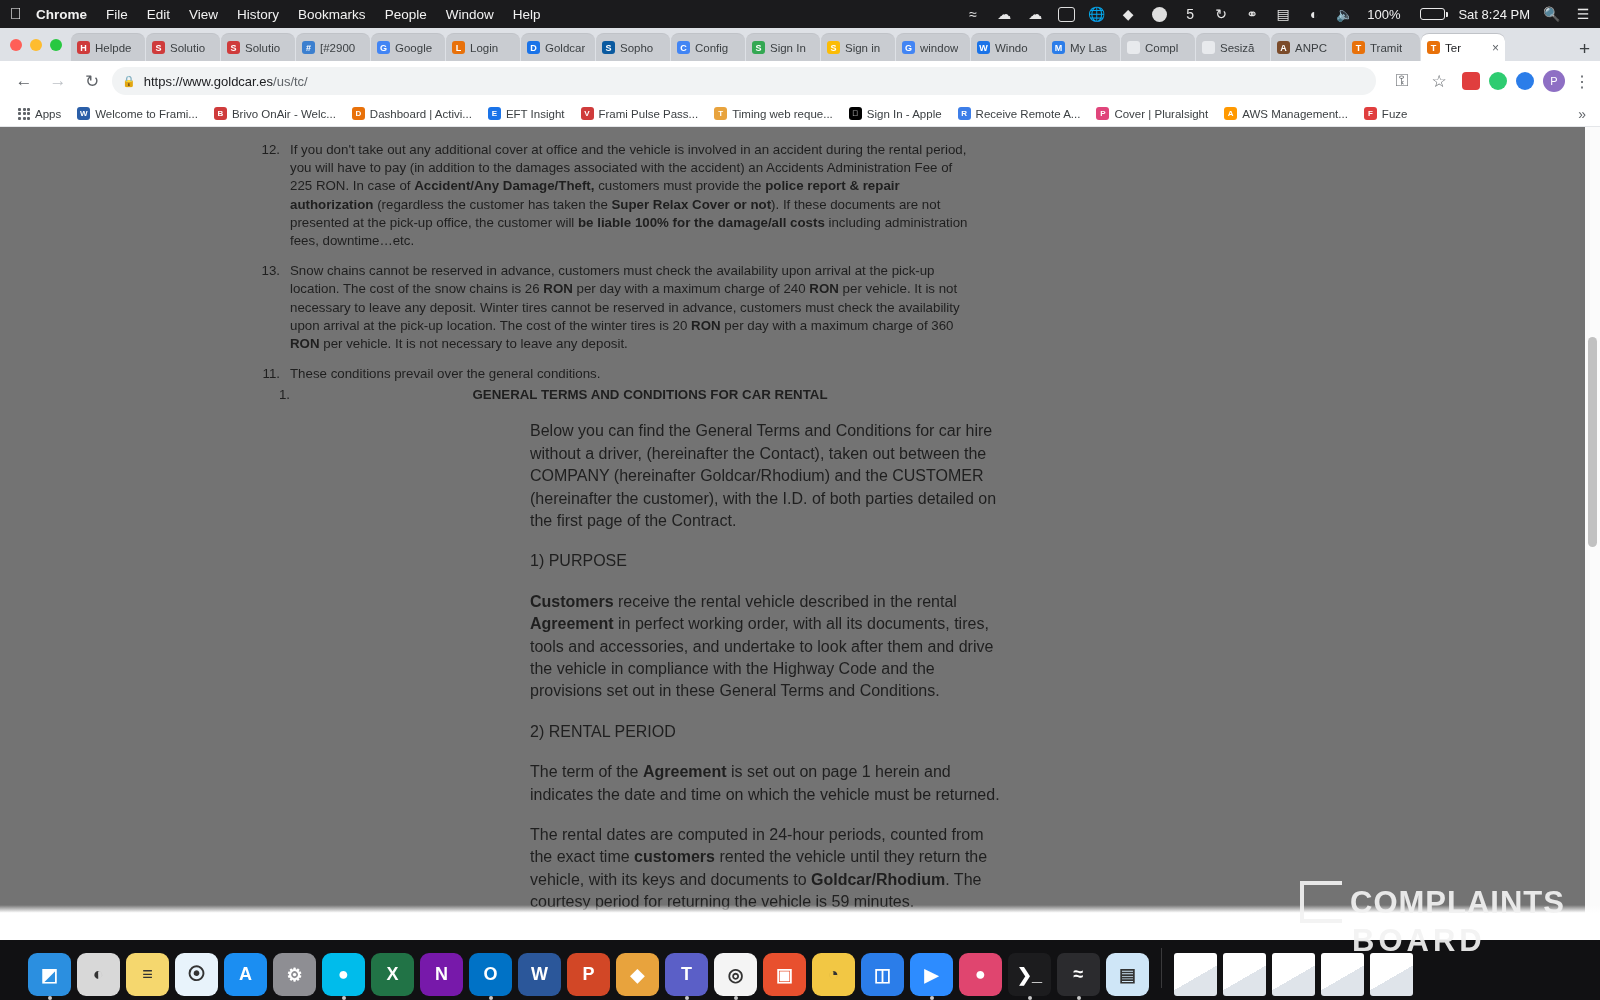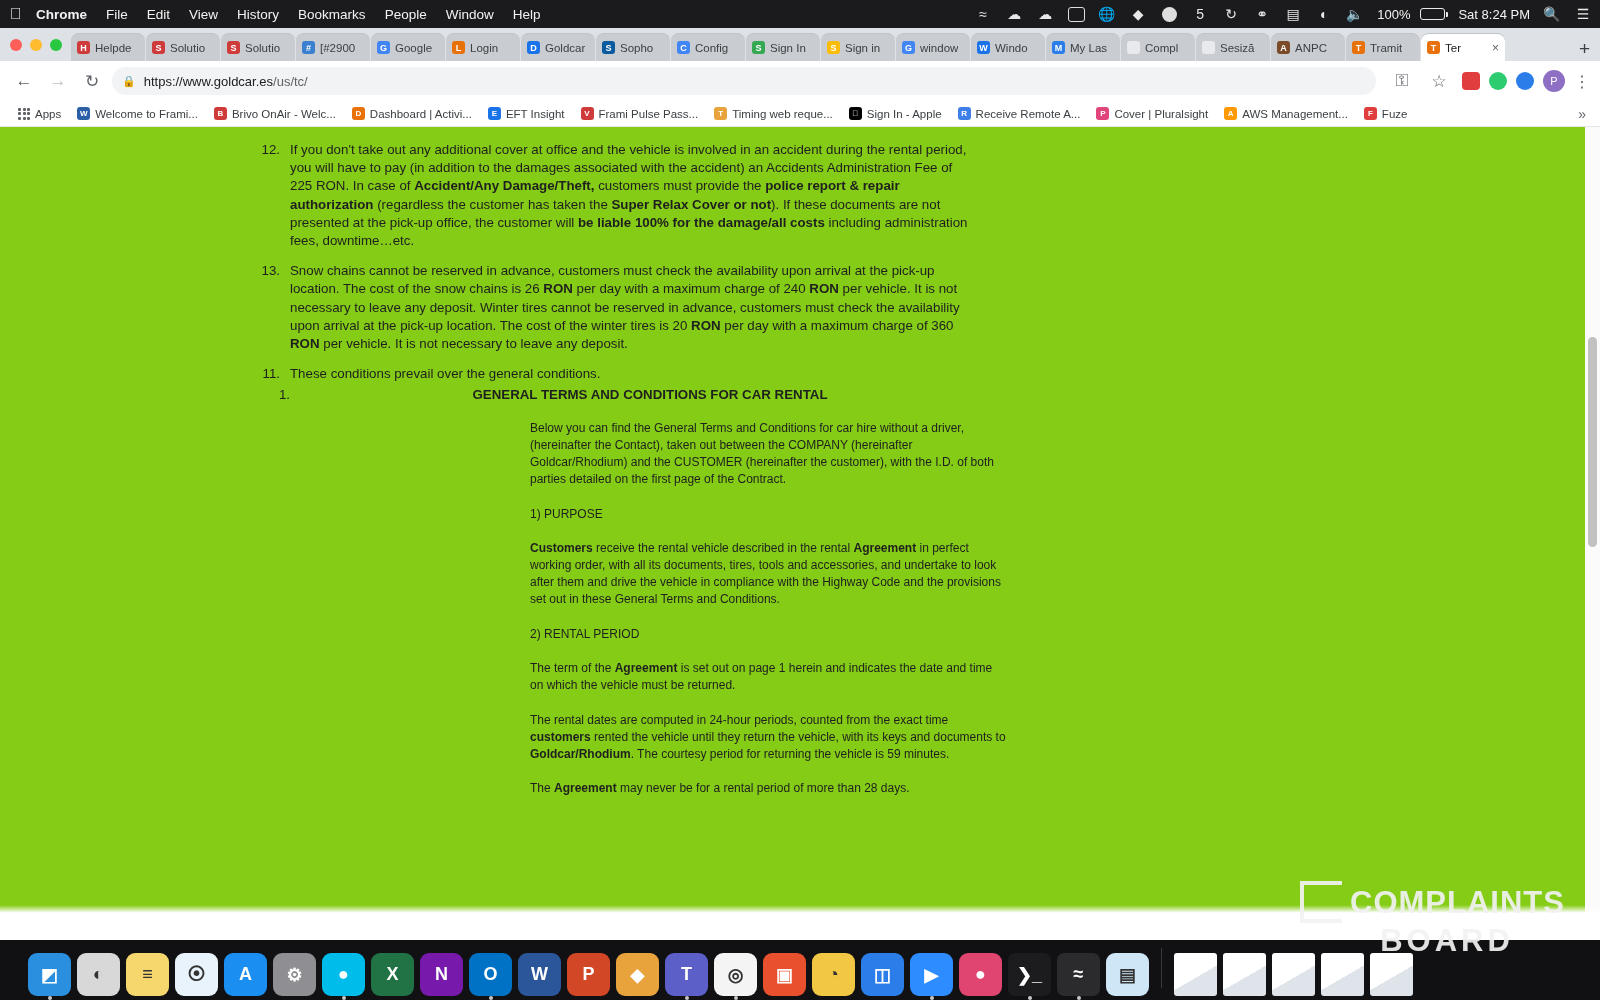--- a/index.html
+++ b/index.html
@@ -19,21 +19,21 @@
   }
   .menubar .apple { font-size:16px; margin-right:14px; line-height:1; }
   .menubar .mitem { margin-right:19px; white-space:nowrap; }
   .menubar .mitem.bold { font-weight:bold; }
   .menubar .right { position:absolute; right:8px; top:0; height:28px;
     display:flex; align-items:center; gap:13px; font-size:13px; }
   .mb-ico { width:18px; height:18px; display:inline-flex; align-items:center; justify-content:center;
     font-size:14px; line-height:1; opacity:.95; }
   .mb-sq { width:17px; height:15px; border:1.6px solid #e9e9e9; border-radius:3px; display:inline-block; }
   .mb-disc { width:15px;height:15px;border-radius:50%;background:#e9e9e9; display:inline-block;}
-  .batt { display:flex; align-items:center; gap:10px; }
+  .batt { display:flex; align-items:center; gap:20px; }
   .batt .shell { width:25px;height:12px;border:1.5px solid #e9e9e9;border-radius:3px;position:relative;padding:1.5px;}
   .batt .shell:after{content:"";position:absolute;right:-4px;top:3px;width:2px;height:5px;background:#e9e9e9;border-radius:0 1px 1px 0;}
   .batt .fill { height:100%;width:100%;background:#4cd964;border-radius:1px;}
   .clock { font-size:13px; }
 
   
   .chrome { background:#dee1e6; }
   .tabstrip { height:33px; display:flex; align-items:flex-end; padding-left:8px; position:relative; }
   .lights { display:flex; gap:8px; align-items:center; height:33px; padding:0 9px 0 2px; }
   .light { width:12px;height:12px;border-radius:50%; }
@@ -76,33 +76,33 @@
     font-size:11.5px; color:#3c4043; gap:0; border-bottom:1px solid #e4e6e9; overflow:hidden; }
   .bm { display:flex; align-items:center; gap:5px; padding:0 8px; white-space:nowrap; }
   .bm .bi { width:13px;height:13px;border-radius:3px;flex:0 0 13px; display:inline-flex;
     align-items:center;justify-content:center;font-size:8px;color:#fff;font-weight:bold;}
   .grid-ico { display:grid; grid-template-columns:repeat(3,3px); grid-template-rows:repeat(3,3px);
     gap:1.5px; }
   .grid-ico i { background:#5f6368; border-radius:1px; display:block; width:3px;height:3px;}
   .bm-more { margin-left:auto; font-size:14px; color:#5f6368; padding:0 4px;}
 
   
-  .page { position:relative; background:#84cc16; height:790px; overflow:hidden; }
+  .page { position:relative; background:#737373; height:790px; overflow:hidden; }
   .doc { width:1008px; margin:0; padding:14px 0 0 256px; color:#1f1f1f; }
   .doc, .doc * { font-family:"Liberation Sans", sans-serif; }
   .li { display:flex; font-size:13.3px; line-height:1.37; margin-bottom:12px; }
   .li .num { width:34px; flex:0 0 34px; text-align:right; padding-right:10px; }
   .li .body { flex:1; max-width:682px; }
   .li.tight { margin-bottom:4px; }
   .sec-head { font-size:13px; font-weight:bold; margin:22px 0 16px 0; }
   .center-head { font-weight:bold; font-size:13.3px; text-align:center; }
   .num-wrap { display:flex; margin-bottom:18px; }
   .num-wrap .num { width:44px; flex:0 0 44px; text-align:right; padding-right:10px; font-size:13.3px;}
   .num-wrap .body { flex:1; max-width:700px; }
-  p.para { font-size:12px; line-height:1.4; margin:0 0 18px 274px; max-width:700px; }
+  p.para { font-size:16px; line-height:1.4; margin:0 0 18px 274px; max-width:700px; }
 
   
   .vscroll { position:absolute; right:0; top:0; width:15px; height:790px; background:#fbfbfb; }
   .vthumb { position:absolute; right:3px; top:210px; width:9px; height:210px; background:#c1c1c1; border-radius:5px; }
 
   
   .cutline { position:absolute; left:0; right:0; bottom:0; height:12px;
     background:linear-gradient(to bottom, rgba(255,255,255,0), #fff 65%); }
 
   
@@ -116,22 +116,22 @@
   .dksep { width:1px;height:40px;background:#3a3a3c;margin:0 6px; align-self:center; }
   .dot { position:absolute; bottom:-4px; left:50%; transform:translateX(-50%);
     width:4px;height:4px;border-radius:50%;background:#c8c8c8; }
 
   
   .wm { position:absolute; right:30px; bottom:44px; width:270px; color:#f2f2f2; opacity:.92;
     font-family:"Liberation Sans", sans-serif; text-align:left; pointer-events:none; }
   .wm .row1 { display:flex; align-items:center; gap:8px; }
   .wm .bk { width:42px;height:42px;border:4px solid #f2f2f2; border-right:none; }
   .wm .t1 { font-size:31px; font-weight:bold; letter-spacing:1px; line-height:1; }
-  .wm .t2 { font-size:31px; font-weight:bold; letter-spacing:4px; line-height:1; margin-left:24px;
-    margin-top:2px;text-align:center; }
+  .wm .t2 { font-size:31px; font-weight:bold; letter-spacing:4px; line-height:1; margin-left:52px;
+    margin-top:2px; }
 </style>
 </head>
 <body>
 
 <div class="menubar">
   <span class="apple"></span>
   <span class="mitem bold">Chrome</span>
   <span class="mitem">File</span>
   <span class="mitem">Edit</span>
   <span class="mitem">View</span>

